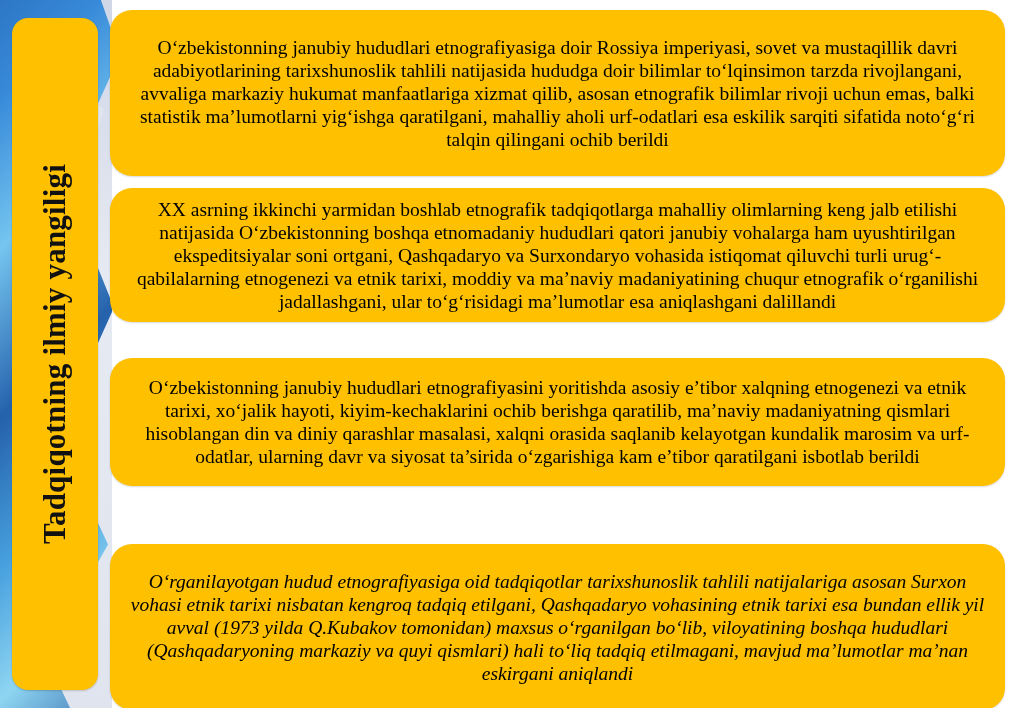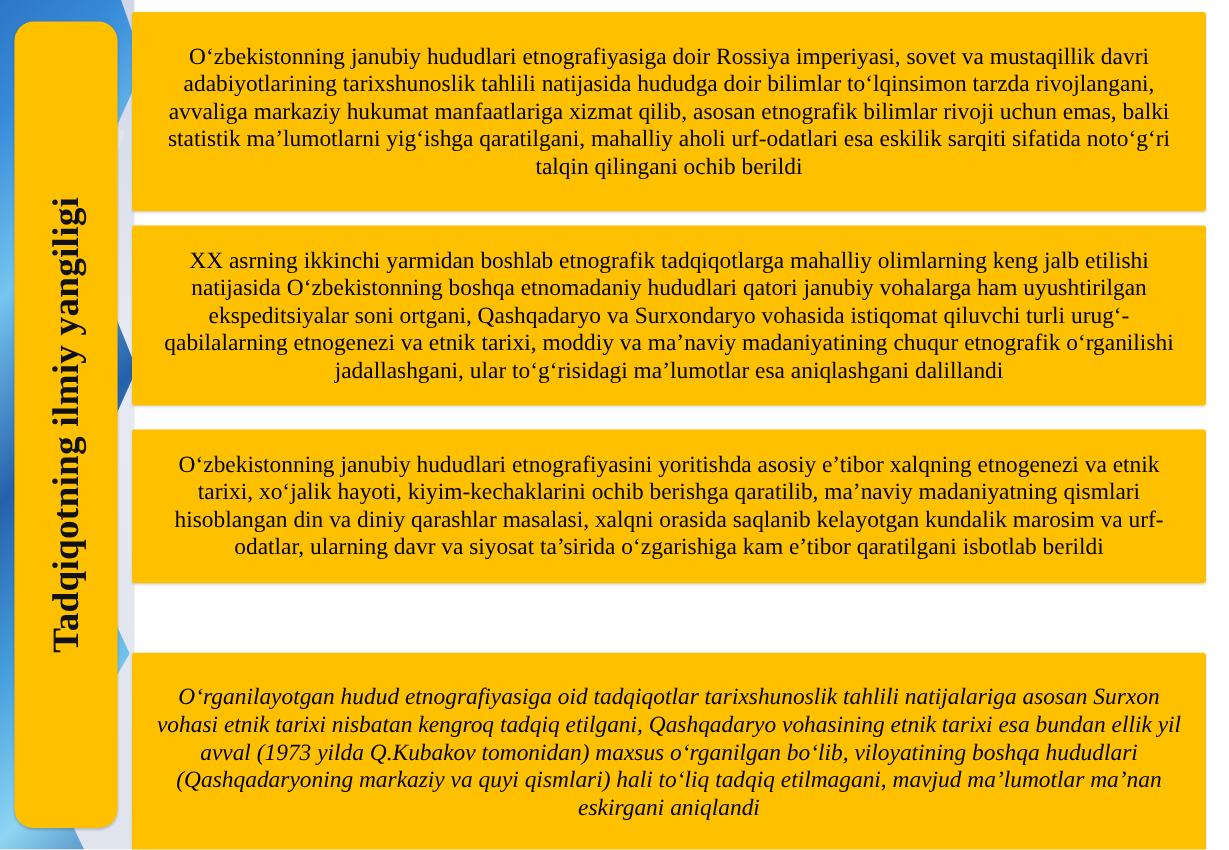--- a/index.html
+++ b/index.html
@@ -79,39 +79,39 @@
     top: 0;
     width: 914px;
     height: 708px;
   }
 
   .card {
     position: absolute;
     left: 0;
     width: 895px;
     background: #ffc000;
-    border-radius: 2px;
+    border-radius: 22px;
     box-shadow: 0 1px 2px rgba(0,0,0,0.15);
     box-sizing: border-box;
     display: flex;
     align-items: center;
     justify-content: center;
     padding: 6px 16px;
   }
   .card p {
     margin: 0;
     text-align: center;
     font-size: 19.5px;
     line-height: 1.18;
     color: #000000;
     font-family: "Liberation Serif", serif;
   }
 
   #card-0 { top: 10px;  height: 166px; }
-  #card-1 { top: 188px; height: 150px; justify-content: flex-end; }
+  #card-1 { top: 188px; height: 134px; justify-content: flex-end; }
   #card-2 { top: 358px; height: 128px; }
   #card-3 { top: 544px; height: 166px; font-style: italic; }
 </style>
 </head>
 <body>
 
 <div class="left-band">
   <div class="band-shape"></div>
   <div class="band-shape2"></div>
 </div>

